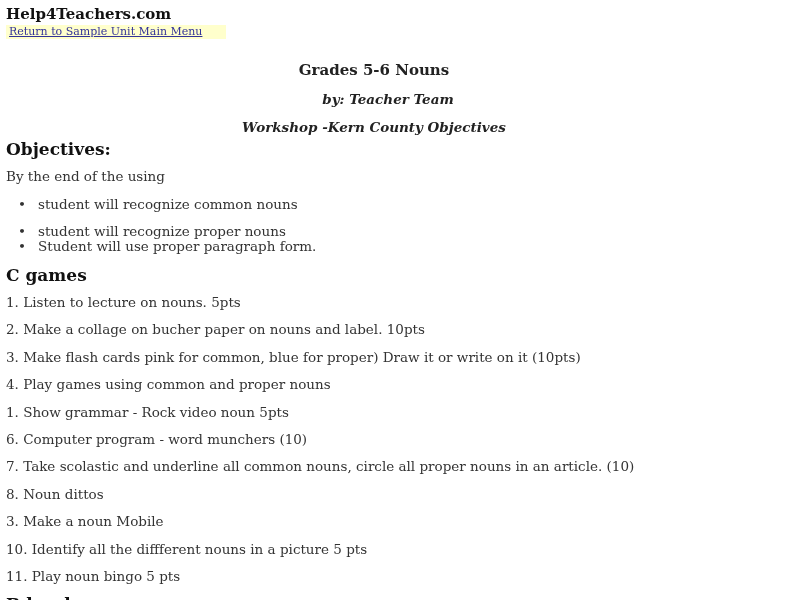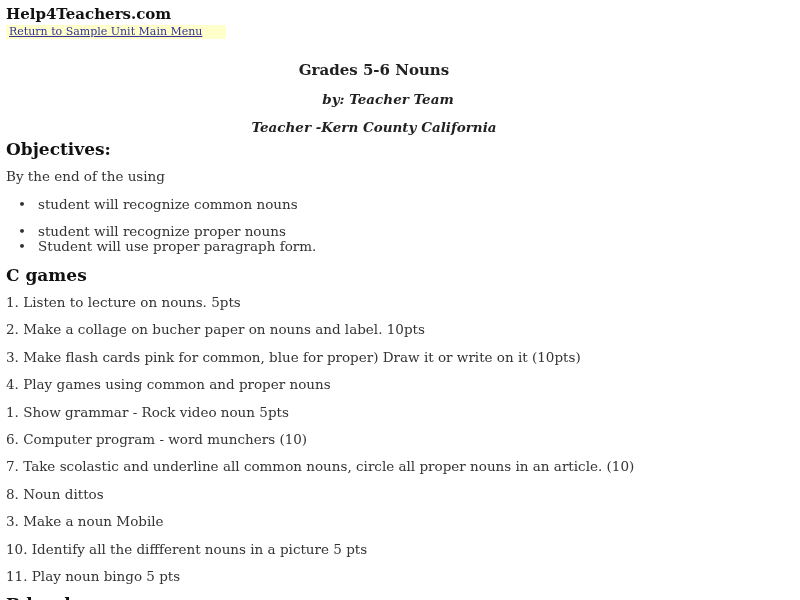--- a/index.html
+++ b/index.html
@@ -39,21 +39,21 @@
 <body>
 
 <h1 class="site-title">Help4Teachers.com</h1>
 
 <div class="nav-bar">
   <a href="#">Return to Sample Unit Main Menu</a>
 </div>
 
 <h2 class="center page-title">Grades 5-6 Nouns</h2>
 <div class="center author">by: Teacher Team</div>
-<div class="center workshop">Teacher -Kern County California</div>
+<div class="center workshop">Workshop -Kern County Objectives</div>
 
 <h3 class="h3" style="top:139px">Objectives:</h3>
 <p class="p" style="top:168px">By the end of the using</p>
 
 <div class="bullet" style="top:196px">
   <span>student will recognize common nouns</span>
 </div>
 <div class="bullet" style="top:223px">
   <span>student will recognize proper nouns</span>
 </div>

